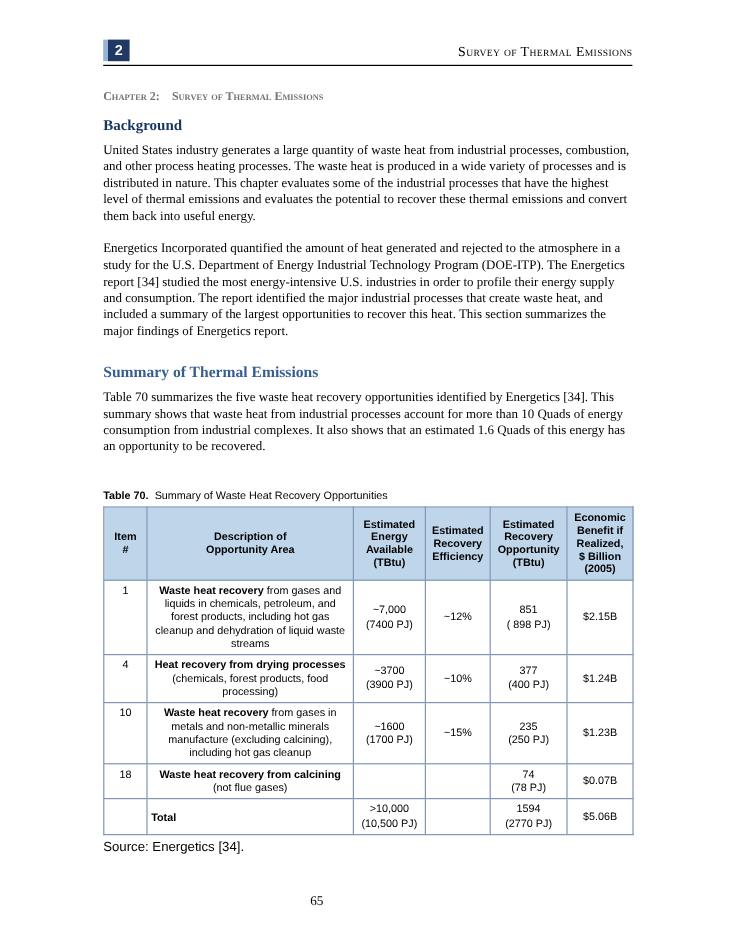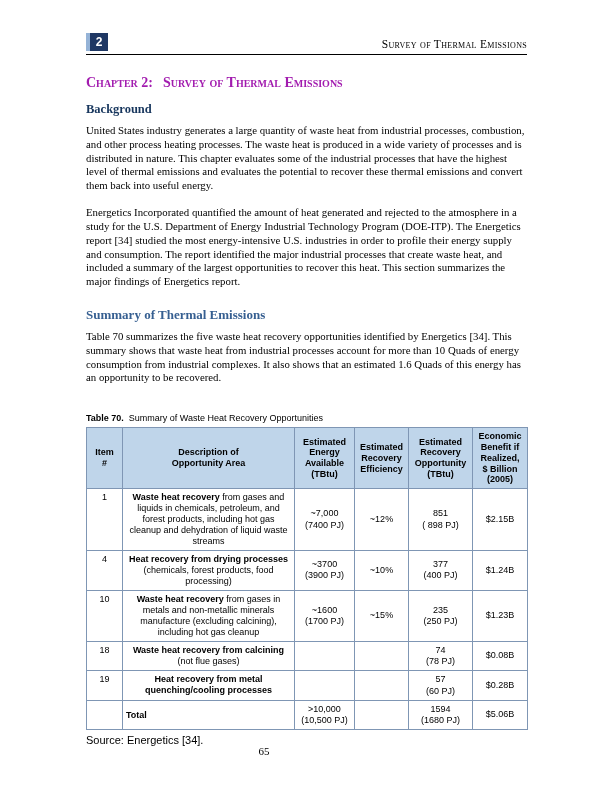--- a/index.html
+++ b/index.html
@@ -7,21 +7,21 @@
   body { font-family: "Liberation Serif", serif; color: #000; }
   .page { position: relative; width: 612px; height: 792px; background: #ffffff; overflow: hidden; margin: 0 auto; }
   .content { position: absolute; left: 86px; top: 33px; width: 441px; }
 
   .doc-header { display: flex; justify-content: space-between; align-items: flex-end; border-bottom: 1px solid #000; padding-bottom: 3px; }
   .badge { display: flex; align-items: flex-end; }
   .badge-accent { width: 4px; height: 18px; background: #95B3D7; }
   .badge-box { width: 18px; height: 18px; background: #1F3864; color: #fff; font-family: "Liberation Sans", sans-serif; font-weight: bold; font-size: 12px; display: flex; align-items: center; justify-content: center; }
   .running-title { font-variant: small-caps; font-size: 11.5px; letter-spacing: 0.3px; padding-bottom: 1px; }
 
-  .chapter-heading { margin-top: 20px; font-size: 14px; font-weight: bold; font-variant: small-caps; color: #a21caf; }
+  .chapter-heading { margin-top: 20px; font-size: 10px; font-weight: bold; font-variant: small-caps; color: #737373; }
   .chapter-heading .chapter-title { margin-left: 10px; }
   .h2a { margin-top: 11px; font-size: 12.5px; font-weight: bold; color: #17365D; }
   .h2b { margin-top: 18px; font-size: 13px; font-weight: bold; color: #365F91; }
   .para { margin-top: 7px; font-size: 10.8px; line-height: 1.28; }
   .para.spaced { margin-top: 13px; }
 
   .caption { margin-top: 28px; font-family: "Liberation Sans", sans-serif; font-size: 9px; white-space: pre-wrap; }
   .caption .cap-label { font-weight: bold; }
 
   table.data { margin-top: 4px; border-collapse: collapse; table-layout: fixed; width: 441px; font-family: "Liberation Sans", sans-serif; font-size: 9px; }
@@ -130,41 +130,32 @@
           <td class="cell-center">$1.23B</td>
         </tr>
 
         <tr>
           <td class="cell-item">18</td>
           <td class="cell-desc"><b>Waste heat recovery from calcining</b><span> (not flue gases)</span></td>
           <td class="cell-center"></td>
           <td class="cell-center"></td>
           <td class="cell-center">74
 (78 PJ)</td>
-          <td class="cell-center">$0.08B</td>
+          <td class="cell-center">$0.07B</td>
         </tr>
 
-        <tr>
-          <td class="cell-item">19</td>
-          <td class="cell-desc"><b>Heat recovery from metal quenching/cooling processes</b><span></span></td>
-          <td class="cell-center"></td>
-          <td class="cell-center"></td>
-          <td class="cell-center">57
-(60 PJ)</td>
-          <td class="cell-center">$0.28B</td>
-        </tr>
 
         <tr>
           <td class="cell-item"></td>
           <td class="total-cell">Total</td>
           <td class="cell-center">&gt;10,000
 (10,500 PJ)</td>
           <td class="cell-center"></td>
           <td class="cell-center">1594
-(1680 PJ)</td>
+(2770 PJ)</td>
           <td class="cell-center">$5.06B</td>
         </tr>
       </tbody>
     </table>
 
     <div class="source">Source:  Energetics [34].</div>
   </div>
 
   <div class="page-number">65</div>
 </div>

